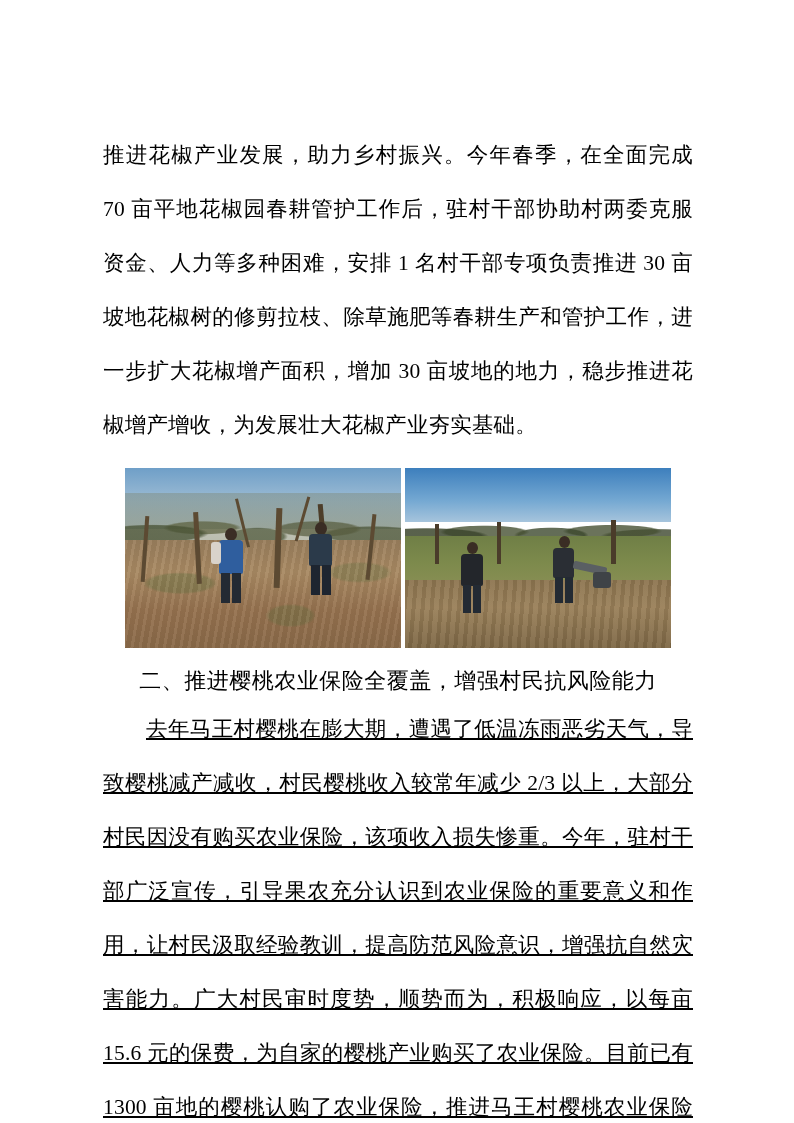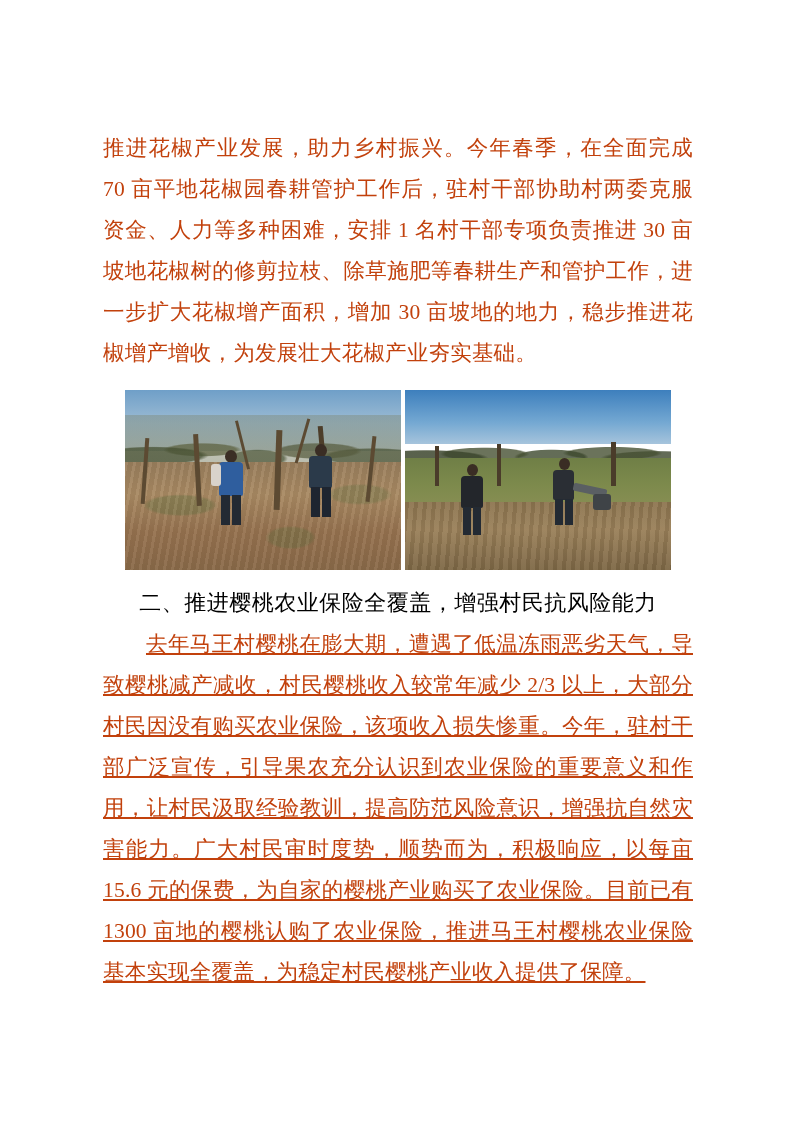--- a/index.html
+++ b/index.html
@@ -17,22 +17,22 @@
     font-family: "Liberation Serif", "DejaVu Serif", serif;
   }
   .content {
     position: absolute;
     left: 103px;
     top: 128px;
     width: 590px;
   }
   .para {
     font-size: 21.5px;
-    line-height: 41px;
-    color: #c2410c;
+    line-height: 54px;
+    color: #000000;
     text-align: justify;
     text-justify: inter-ideograph;
     letter-spacing: 0.2px;
     margin: 0;
   }
   .para-indent {
     text-indent: 2em;
     text-decoration: underline;
   }
   .photos {

